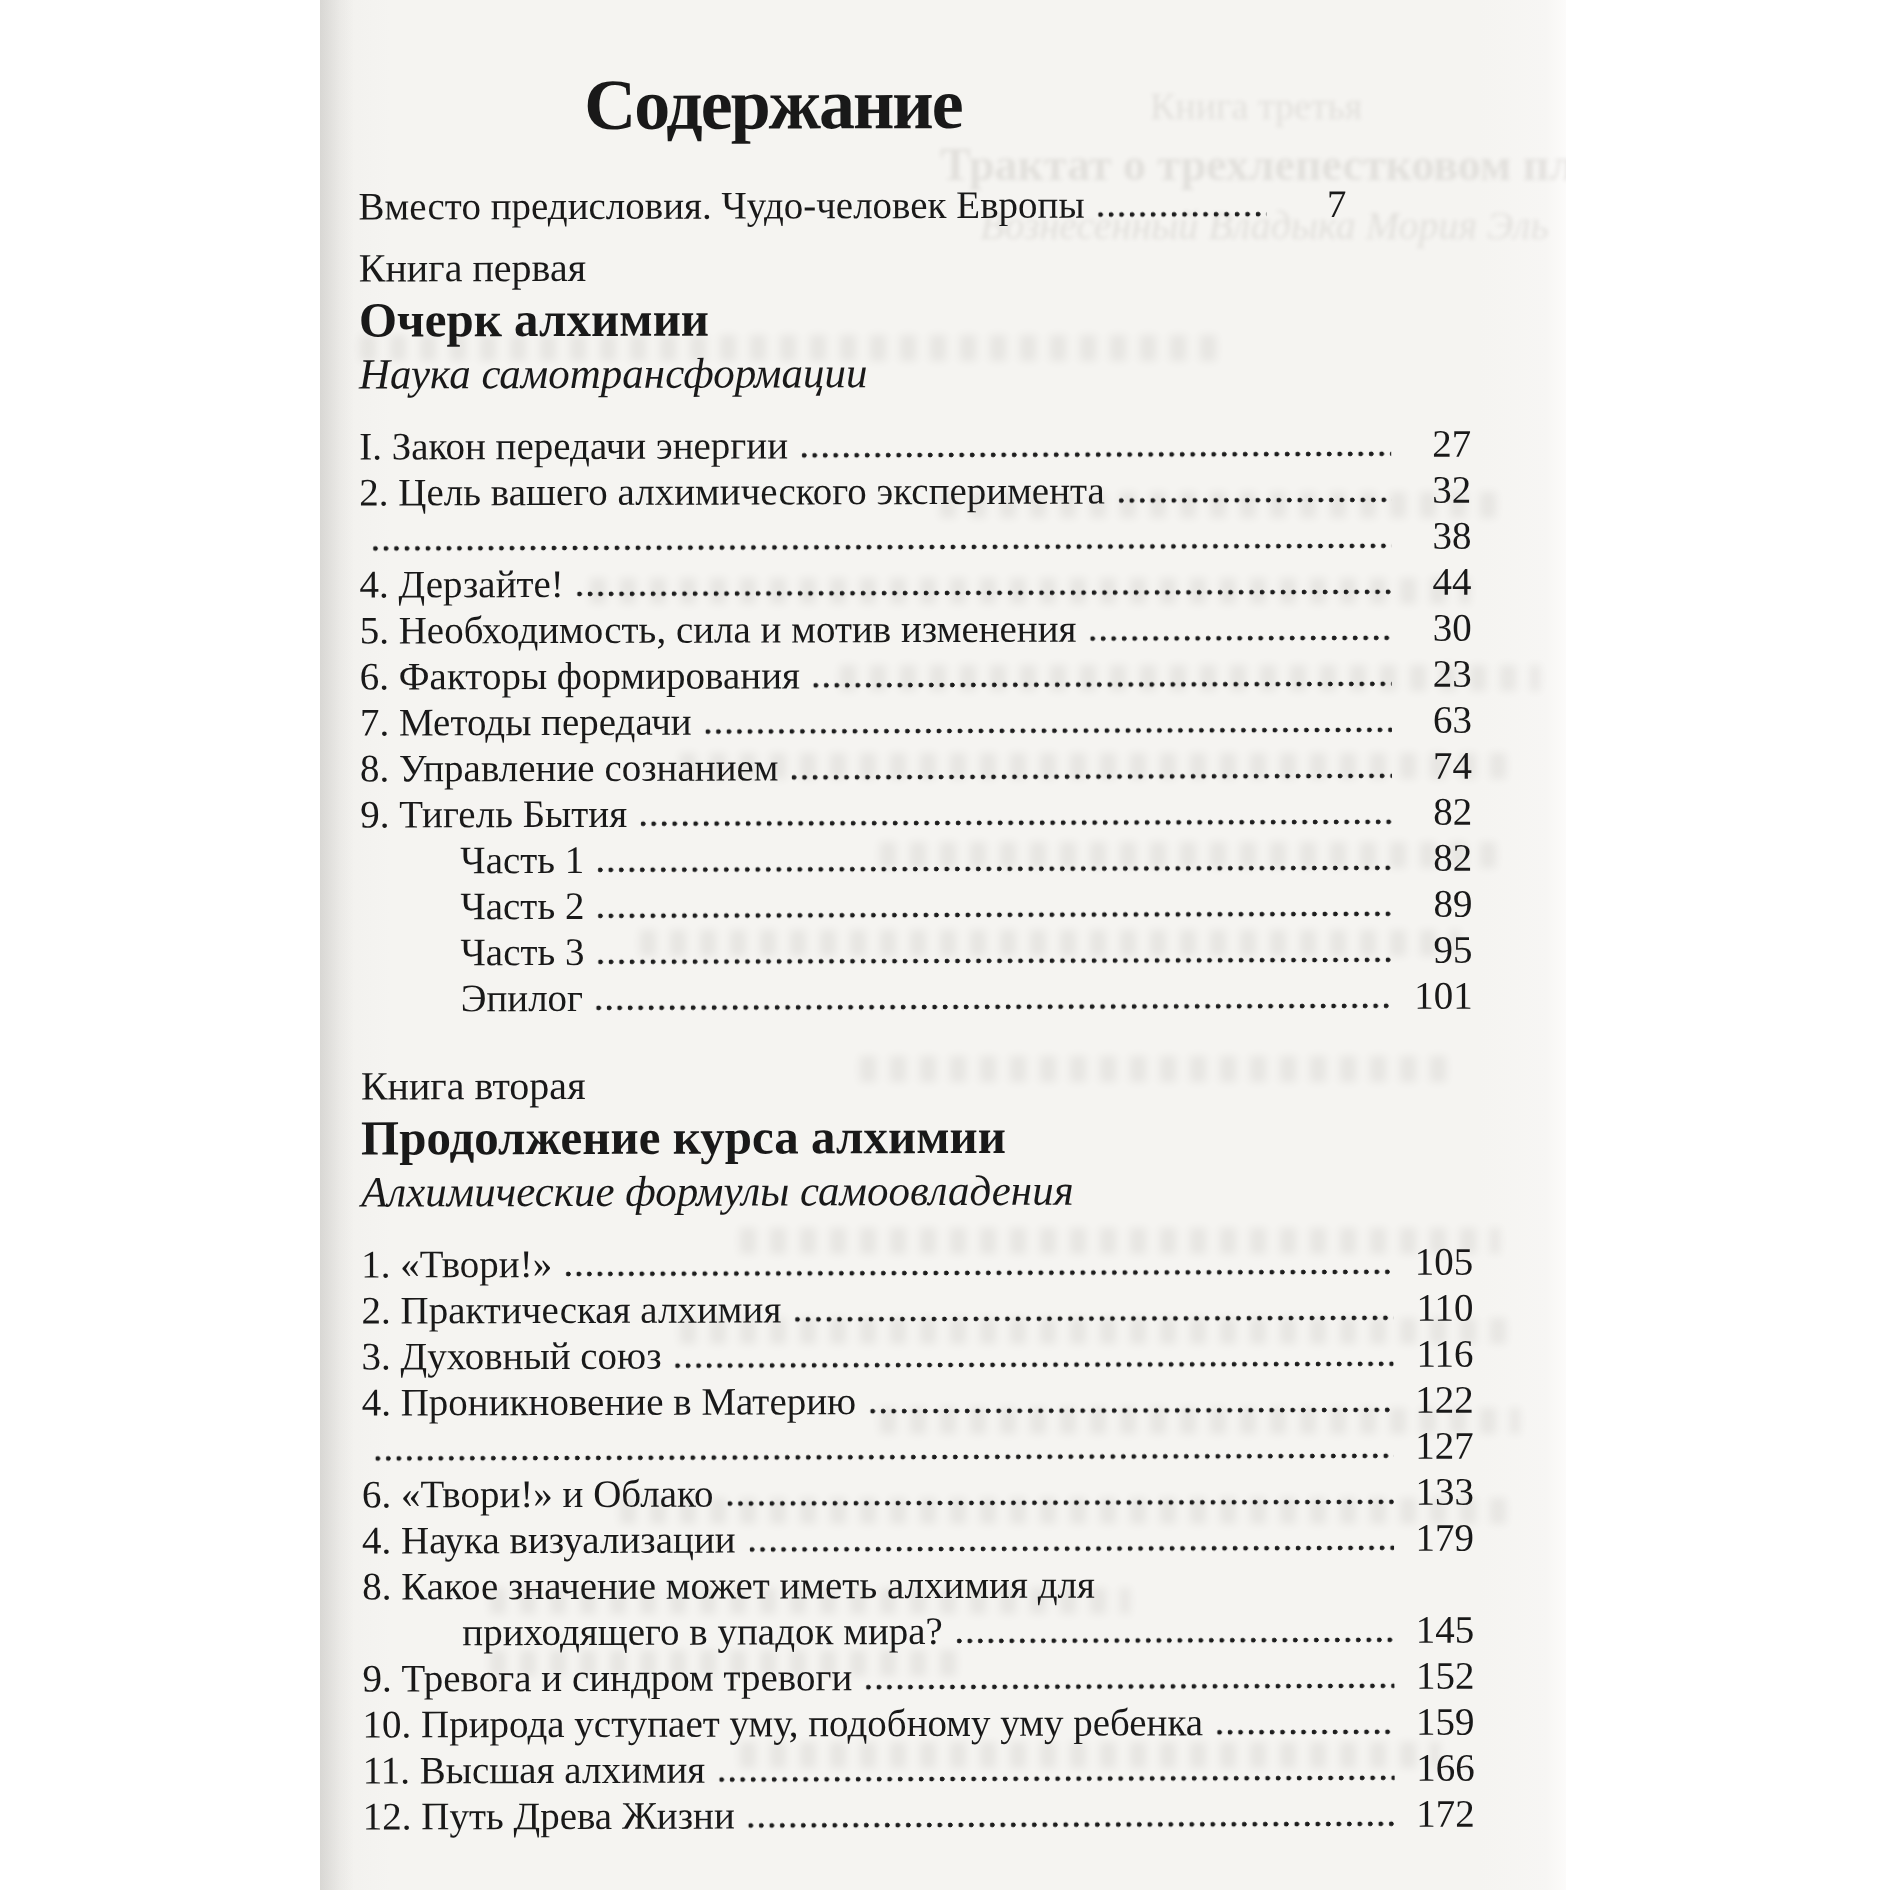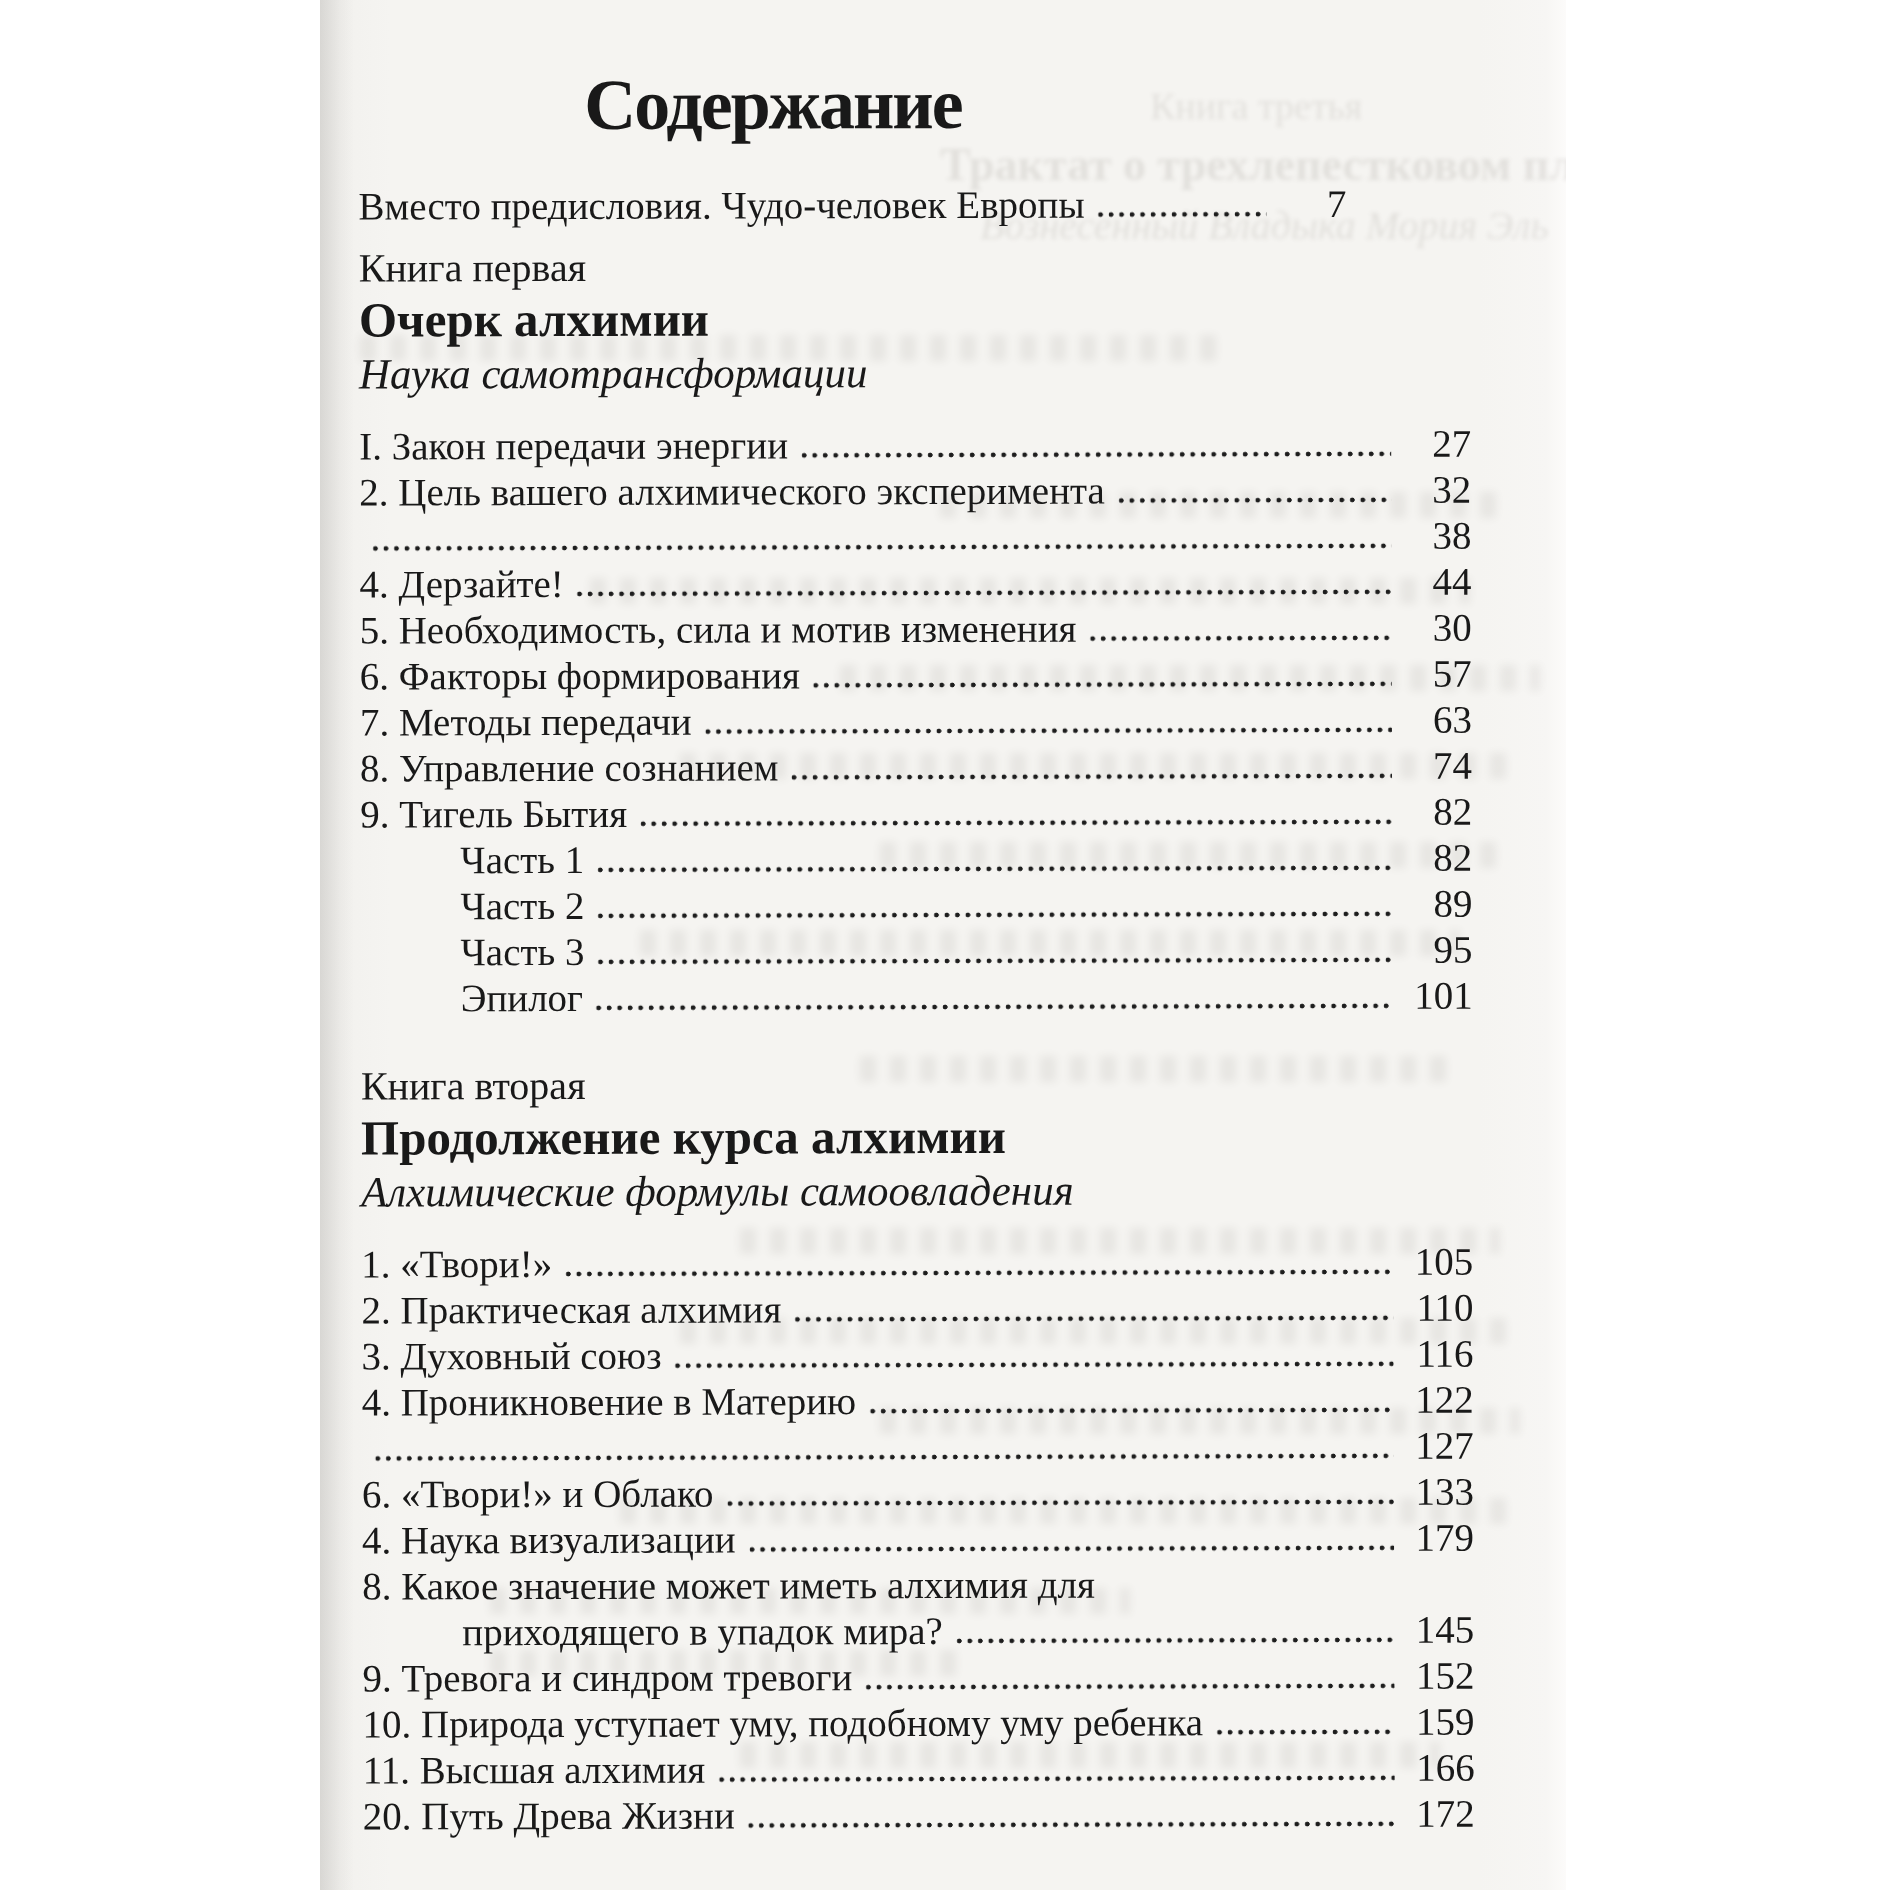--- a/index.html
+++ b/index.html
@@ -154,21 +154,21 @@
     <span class="row-num">44</span>
   </div>
             <div class="toc-row">
     <span class="row-label">5. Необходимость, сила и мотив изменения</span>
     <span class="leader"></span>
     <span class="row-num">30</span>
   </div>
             <div class="toc-row">
     <span class="row-label">6. Факторы формирования</span>
     <span class="leader"></span>
-    <span class="row-num">57</span>
+    <span class="row-num">23</span>
   </div>
             <div class="toc-row">
     <span class="row-label">7. Методы передачи</span>
     <span class="leader"></span>
     <span class="row-num">63</span>
   </div>
             <div class="toc-row">
     <span class="row-label">8. Управление сознанием</span>
     <span class="leader"></span>
     <span class="row-num">74</span>
@@ -259,21 +259,21 @@
     <span class="row-label">10. Природа уступает уму, подобному уму ребенка</span>
     <span class="leader"></span>
     <span class="row-num">159</span>
   </div>
             <div class="toc-row">
     <span class="row-label">11. Высшая алхимия</span>
     <span class="leader"></span>
     <span class="row-num">166</span>
   </div>
             <div class="toc-row">
-    <span class="row-label">20. Путь Древа Жизни</span>
+    <span class="row-label">12. Путь Древа Жизни</span>
     <span class="leader"></span>
     <span class="row-num">172</span>
   </div>
           </div>
       </section>
     </div>
   </div>
 </div>
 
 </body></html>

